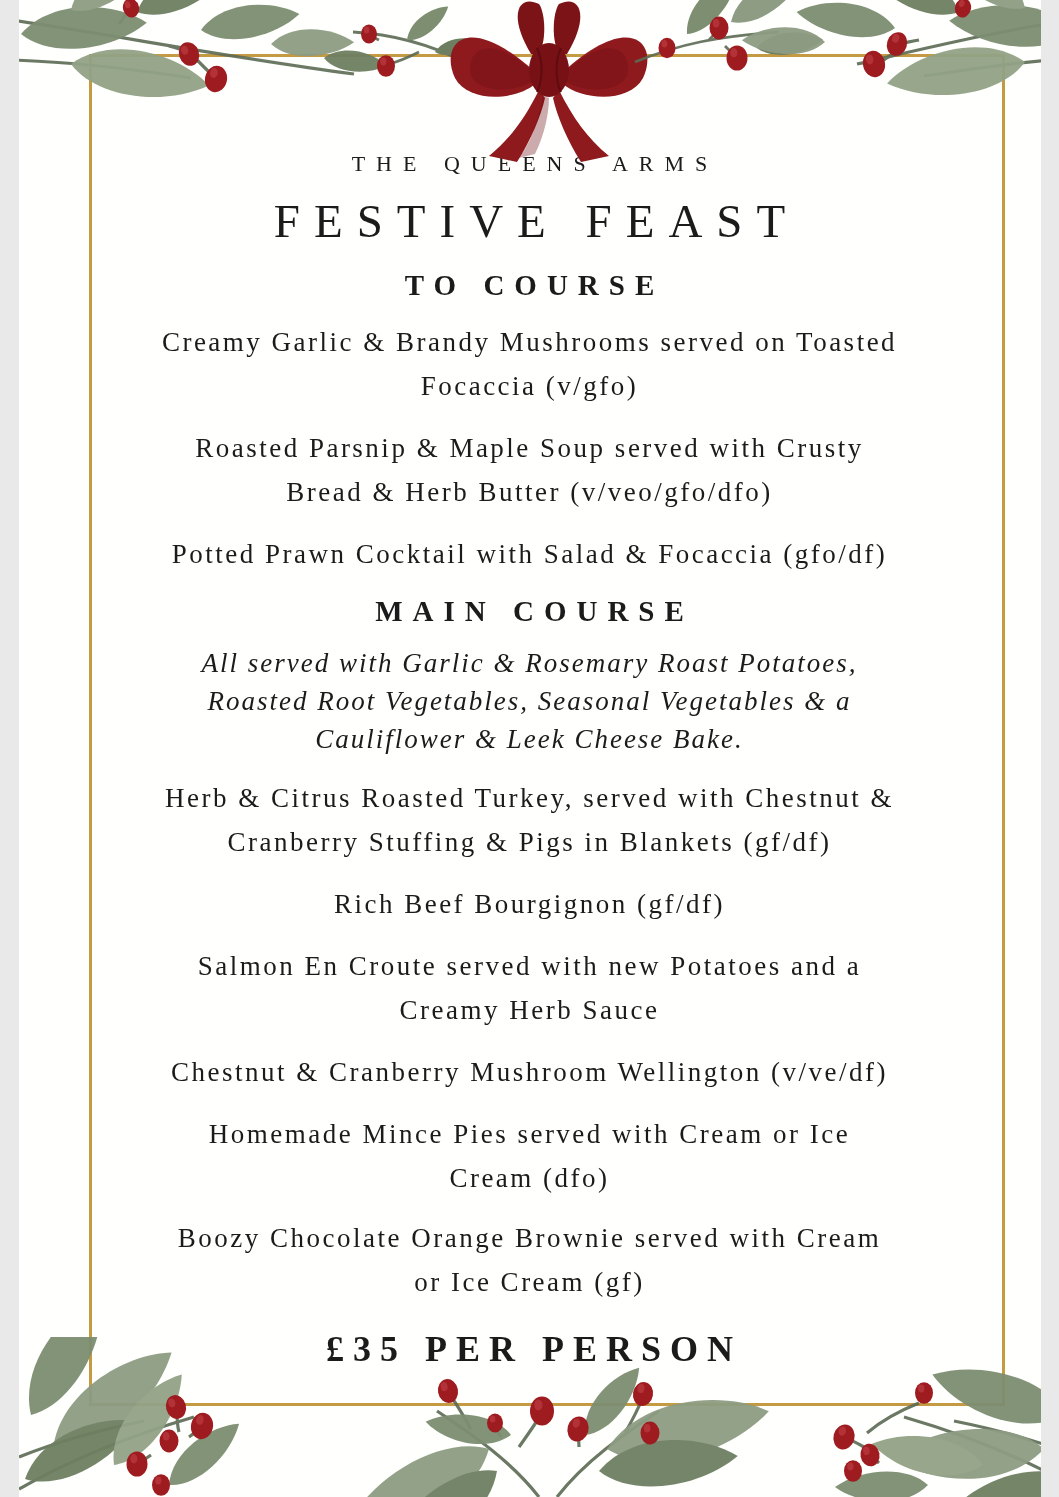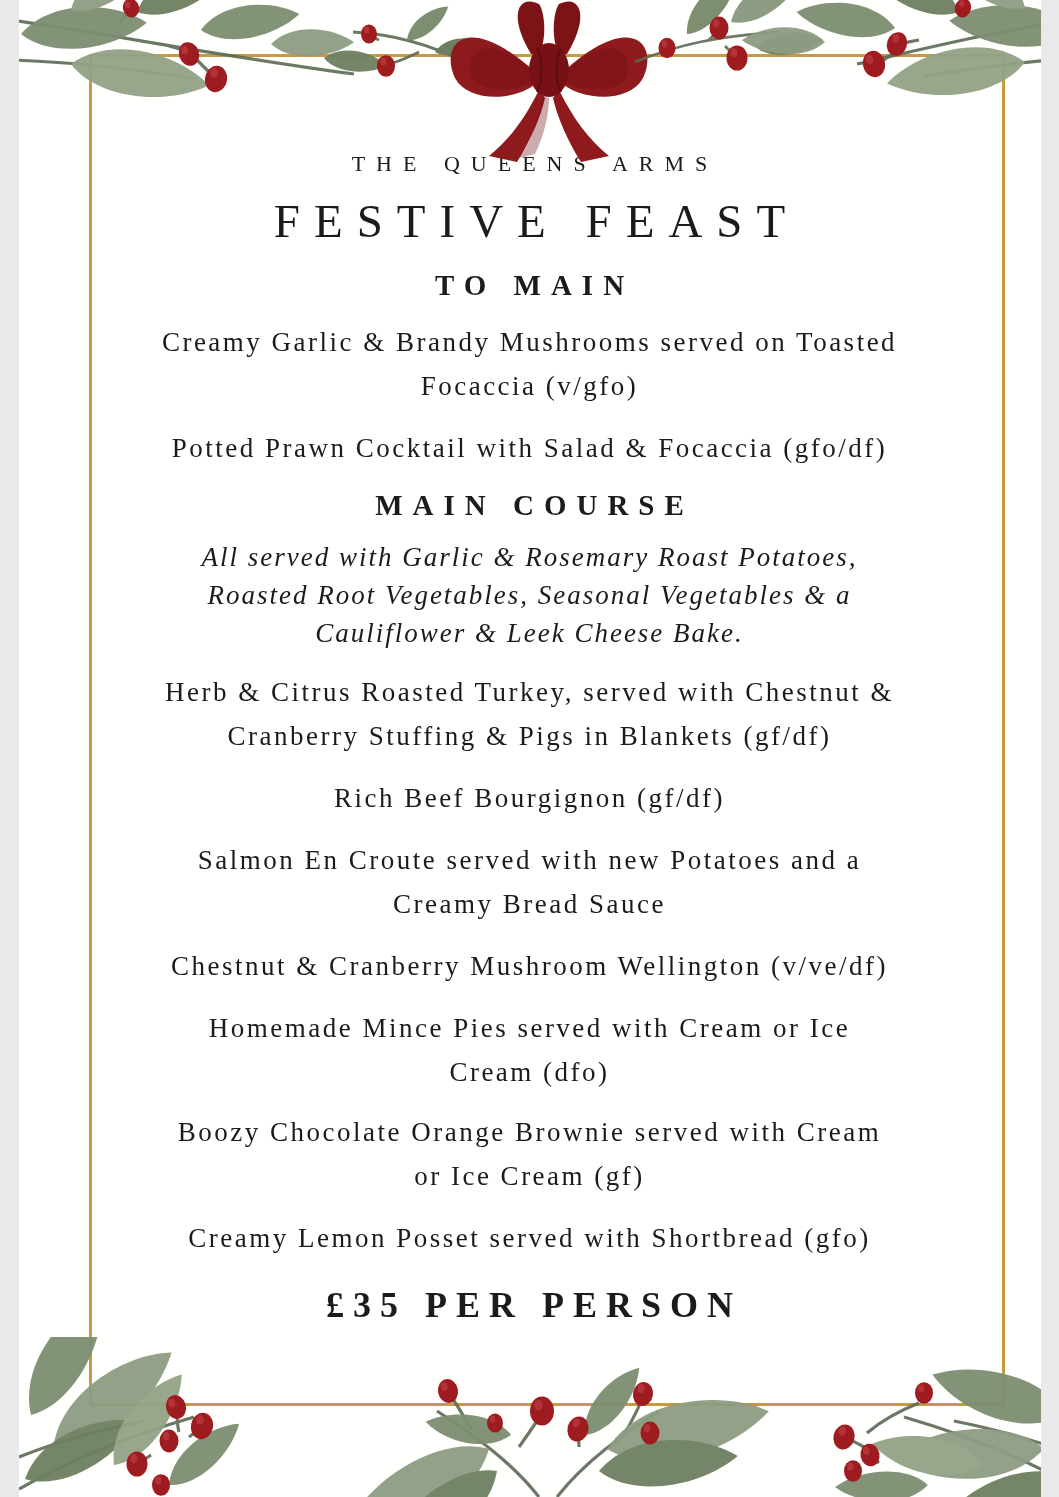--- a/index.html
+++ b/index.html
@@ -227,38 +227,39 @@
         <use href="#berryB" transform="translate(834,134) scale(0.9)"></use>
         <use href="#berryB" transform="translate(905,56) scale(0.9)"></use>
       </g>
     </g>
   </svg>
 
   <div class="content">
     <div class="restaurant">THE QUEENS ARMS</div>
     <div class="title">FESTIVE FEAST</div>
 
-    <div class="section-heading heading-start">TO MAIN</div>
+    <div class="section-heading heading-start">TO COURSE</div>
     <div class="item">Creamy Garlic &amp; Brandy Mushrooms served on Toasted
 Focaccia (v/gfo)</div>
+    <div class="item">Roasted Parsnip &amp; Maple Soup served with Crusty
+Bread &amp; Herb Butter (v/veo/gfo/dfo)</div>
     <div class="item">Potted Prawn Cocktail with Salad &amp; Focaccia (gfo/df)</div>
 
     <div class="section-heading heading-main">MAIN COURSE</div>
     <div class="note">All served with Garlic &amp; Rosemary Roast Potatoes,
 Roasted Root Vegetables, Seasonal Vegetables &amp; a
 Cauliflower &amp; Leek Cheese Bake.</div>
     <div class="item">Herb &amp; Citrus Roasted Turkey, served with Chestnut &amp;
 Cranberry Stuffing &amp; Pigs in Blankets (gf/df)</div>
     <div class="item">Rich Beef Bourgignon (gf/df)</div>
     <div class="item">Salmon En Croute served with new Potatoes and a
-Creamy Bread Sauce</div>
+Creamy Herb Sauce</div>
     <div class="item">Chestnut &amp; Cranberry Mushroom Wellington (v/ve/df)</div>
 
     <div class="item">Homemade Mince Pies served with Cream or Ice
 Cream (dfo)</div>
     <div class="item brownie">Boozy Chocolate Orange Brownie served with Cream
 or Ice Cream (gf)</div>
-    <div class="item">Creamy Lemon Posset served with Shortbread (gfo)</div>
 
     <div class="price">£35 PER PERSON</div>
   </div>
 
 </div>
 
 </body></html>

